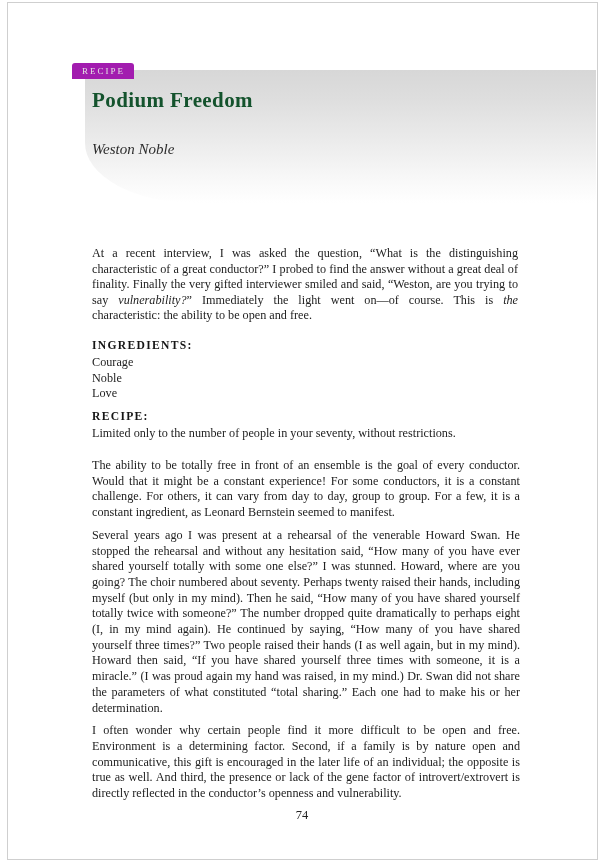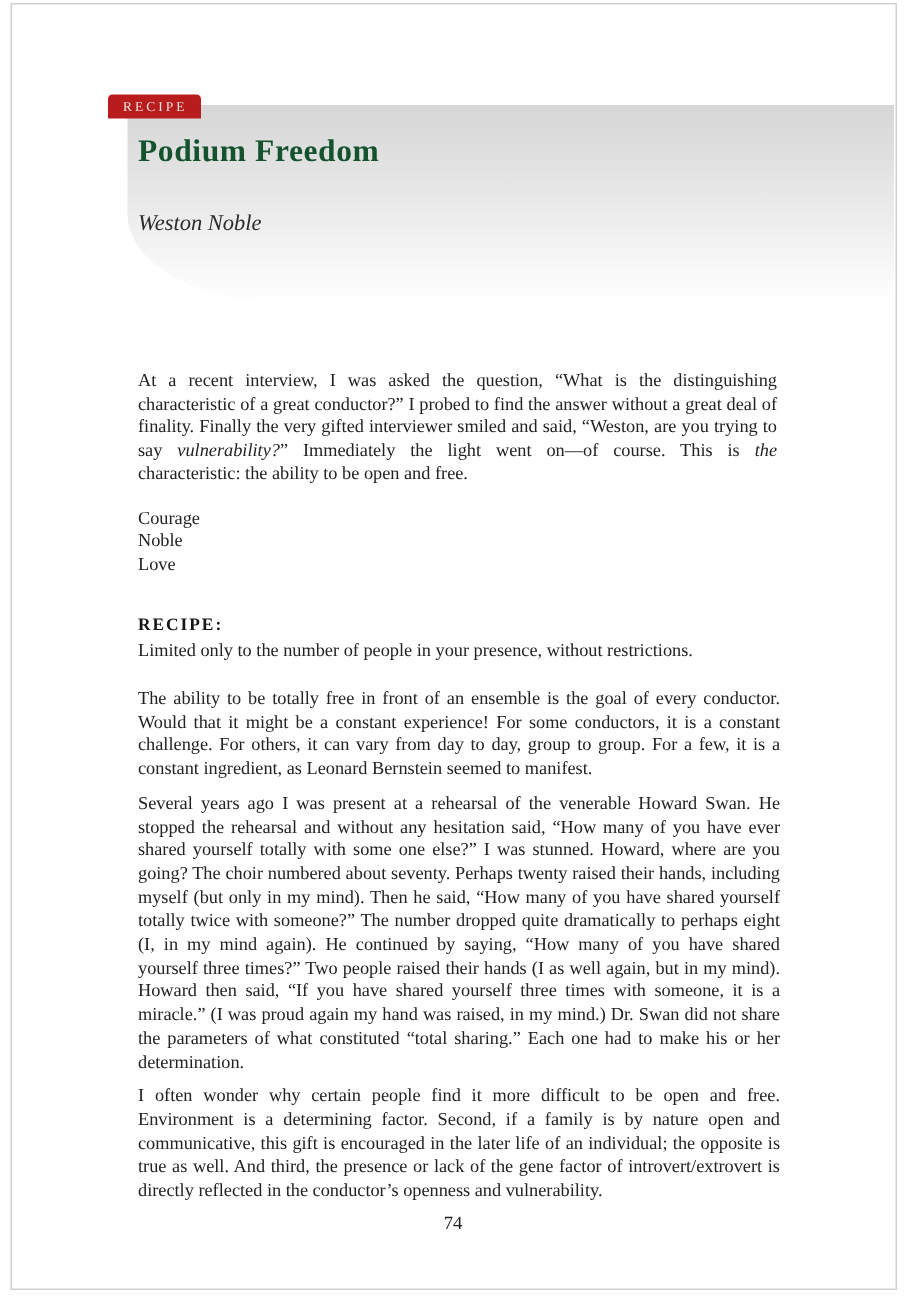--- a/index.html
+++ b/index.html
@@ -20,21 +20,21 @@
   }
   .header-band {
     position: absolute;
     left: 85px; top: 70px; width: 511px; height: 133px;
     background: linear-gradient(180deg, #d7d7d7 0%, #dedede 22%, #ececec 55%, #f8f8f8 82%, #ffffff 100%);
     border-bottom-left-radius: 110px 60px;
   }
   .recipe-tab {
     position: absolute;
     left: 72px; top: 63px;
-    background: #b91c1c;
+    background: #a21caf;
     color: #e3e3e3;
     font-size: 9px;
     letter-spacing: 2px;
     padding: 3px 9px 3px 10px;
     border-top-left-radius: 3px;
     border-top-right-radius: 3px;
   }
   .title {
     position: absolute;
     left: 92px; top: 88px;
@@ -97,28 +97,29 @@
 
   <div class="recipe-tab">RECIPE</div>
 
   <div class="title">Podium Freedom</div>
 
   <div class="author">Weston Noble</div>
 
   <div class="textblock intro"><span>At a recent interview, I was asked the question, “What is the distinguishing characteristic of a great conductor?” I probed to find the answer without a great deal of finality. Finally the very gifted interviewer smiled and said, “Weston, are you trying to say </span><em>vulnerability?</em><span>” Immediately the light went on—of course. This is </span><em>the</em><span> characteristic: the ability to be open and free.</span></div>
 
   <div class="ingredients-block">
+    <div class="section-heading">INGREDIENTS:</div>
     <div>Courage</div>
     <div>Noble</div>
     <div>Love</div>
   </div>
 
   <div class="serves-block">
     <div class="section-heading">RECIPE:</div>
-    <div>Limited only to the number of people in your presence, without restrictions.</div>
+    <div>Limited only to the number of people in your seventy, without restrictions.</div>
   </div>
 
   <div class="body-copy">
     <p><span>The ability to be totally free in front of an ensemble is the goal of every conductor. Would that it might be a constant experience! For some conductors, it is a constant challenge. For others, it can vary from day to day, group to group. For a few, it is a constant ingredient, as Leonard Bernstein seemed to manifest.</span></p>
     <p><span>Several years ago I was present at a rehearsal of the venerable Howard Swan. He stopped the rehearsal and without any hesitation said, “How many of you have ever shared yourself totally with some one else?” I was stunned. Howard, where are you going? The choir numbered about seventy. Perhaps twenty raised their hands, including myself (but only in my mind). Then he said, “How many of you have shared yourself totally twice with someone?” The number dropped quite dramatically to perhaps eight (I, in my mind again). He continued by saying, “How many of you have shared yourself three times?” Two people raised their hands (I as well again, but in my mind). Howard then said, “If you have shared yourself three times with someone, it is a miracle.” (I was proud again my hand was raised, in my mind.) Dr. Swan did not share the parameters of what constituted “total sharing.” Each one had to make his or her determination.</span></p>
     <p><span>I often wonder why certain people find it more difficult to be open and free. Environment is a determining factor. Second, if a family is by nature open and communicative, this gift is encouraged in the later life of an individual; the opposite is true as well. And third, the presence or lack of the gene factor of introvert/extrovert is directly reflected in the conductor’s openness and vulnerability.</span></p>
   </div>
 
   <div class="page-number">74</div>
 </div>

